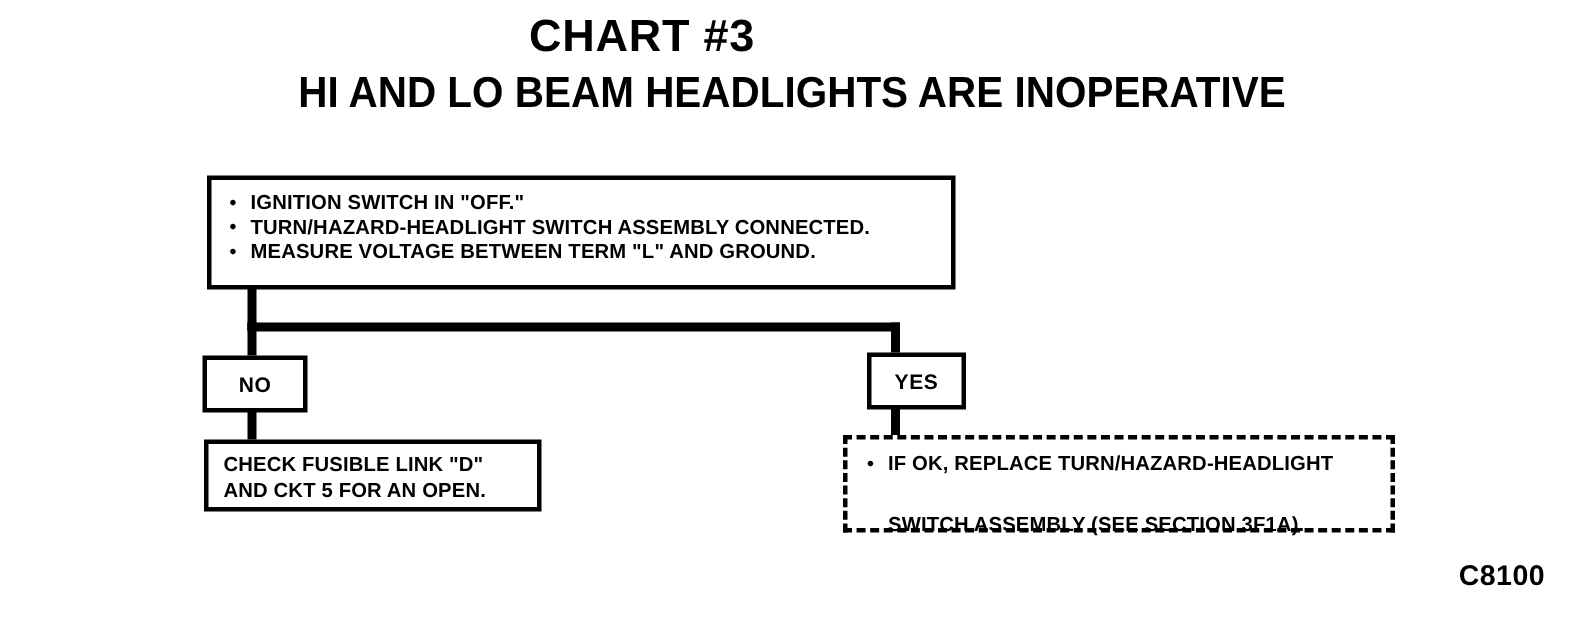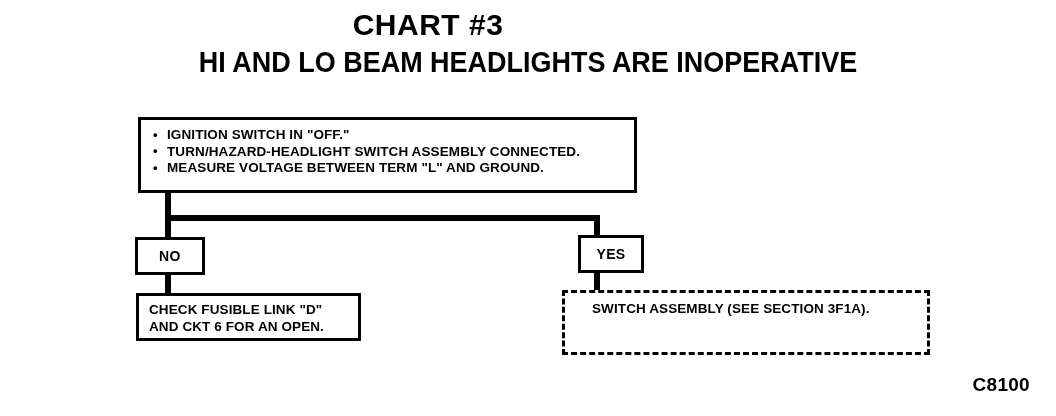--- a/index.html
+++ b/index.html
@@ -137,20 +137,21 @@
   }
   .r-line.bullet::before {
     content: "\2022";
     position: absolute;
     left: 1px;
     top: -0.5px;
     font-size: 13px;
   }
   .r-line.cont {
     padding-left: 15px;
+    margin-top: 24px;
   }
 
   
   .conn {
     position: absolute;
     background: #000000;
   }
   #conn-stub-top    { left: 165px; top: 192px; width: 6px;   height: 28px; }
   #conn-bus         { left: 165px; top: 215px; width: 435px; height: 6px;  }
   #conn-to-no       { left: 165px; top: 215px; width: 6px;   height: 24px; }
@@ -192,20 +193,21 @@
 
 <div id="yes-box" class="box">
   <div class="dec-label">YES</div>
 </div>
 
 <div id="conn-no-down" class="conn"></div>
 <div id="conn-yes-down" class="conn"></div>
 
 <div id="no-result-box" class="box">
   <div class="r-line">CHECK FUSIBLE LINK "D"</div>
-  <div class="r-line">AND CKT 6 FOR AN OPEN.</div>
+  <div class="r-line">AND CKT 5 FOR AN OPEN.</div>
 </div>
 
 <div id="yes-result-box" class="box dashed">
+  <div class="r-line bullet">IF OK, REPLACE TURN/HAZARD-HEADLIGHT</div>
   <div class="r-line cont">SWITCH ASSEMBLY (SEE SECTION 3F1A).</div>
 </div>
 
 <div id="footer-code">C8100</div>
 
 </body></html>

